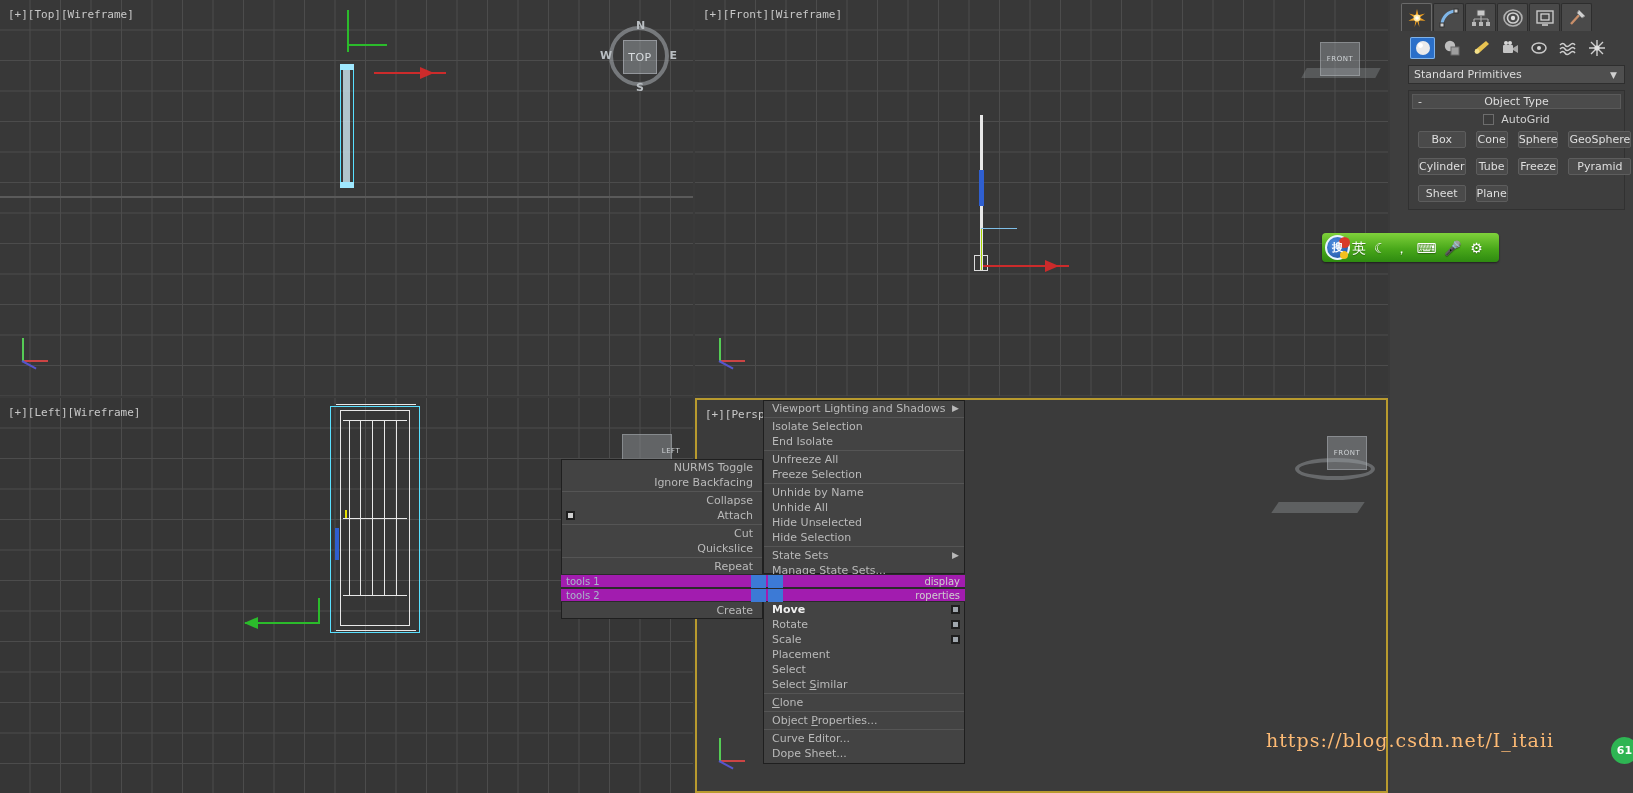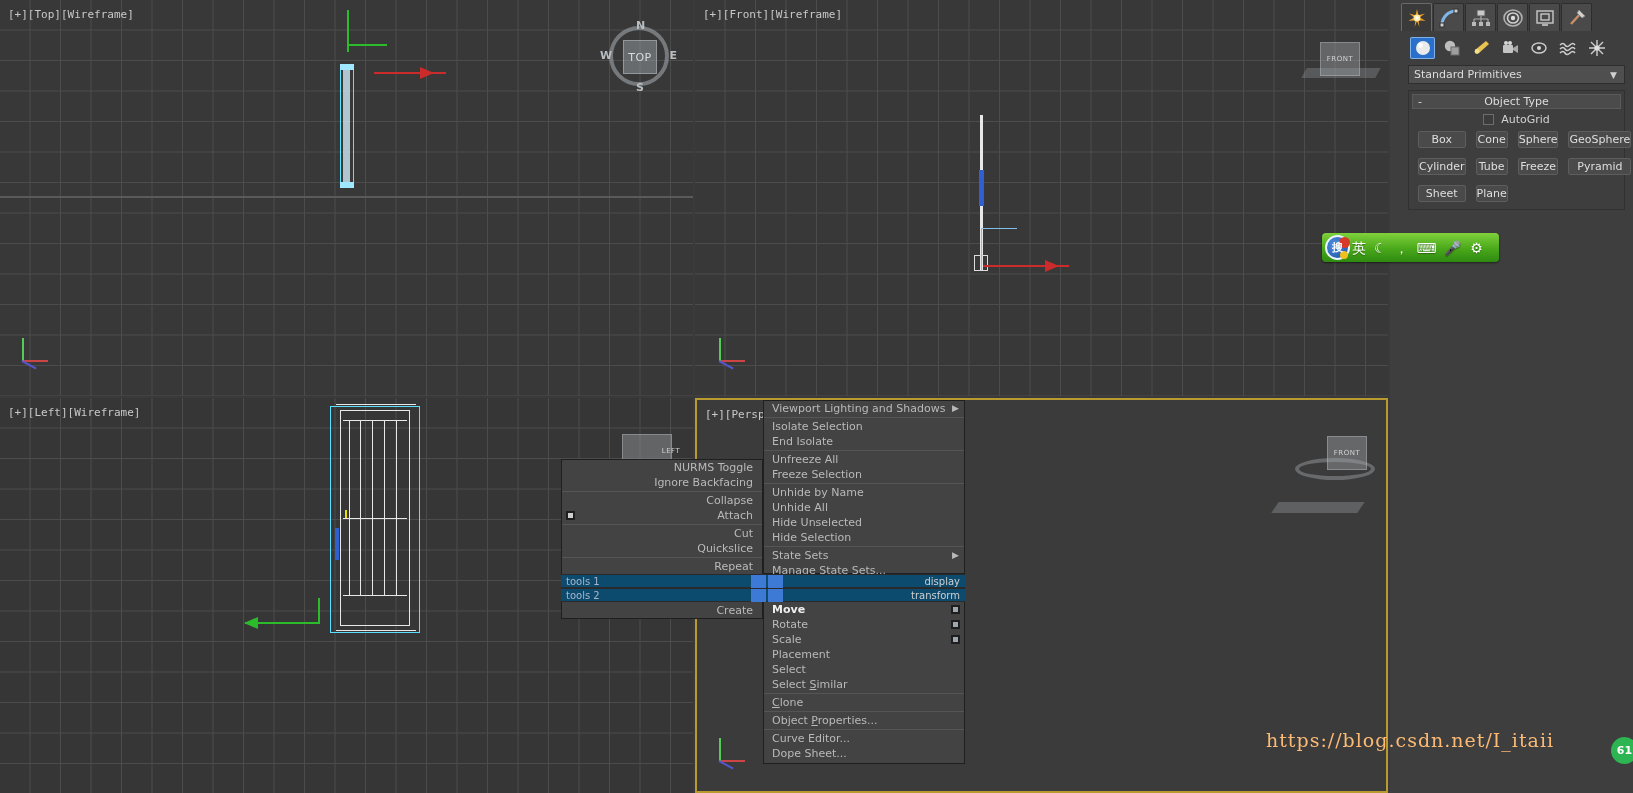--- a/index.html
+++ b/index.html
@@ -112,21 +112,21 @@
   .menu-right .mi.bold { color:#f0f0f0; font-weight:bold; }
   .submenu-arrow { position:absolute; right:5px; top:0px; font-size:9px; color:#b9b9b9; }
   .mi-box { position:absolute; left:4px; top:3px; width:9px; height:9px;
     background:#cfcfcf; border:2px solid #1e1e1e; }
   .mi-box-r { position:absolute; right:4px; top:3px; width:9px; height:9px;
     background:#9fa6ad; border:2px solid #1e1e1e; }
   .u { text-decoration:underline; }
 
   
   .quad-strip { position:absolute; left:561px; width:404px; height:14px;
-    background:#0c4a6e; border-top:1px solid #2a2a2a; border-bottom:1px solid #2a2a2a;
+    background:#a21caf; border-top:1px solid #2a2a2a; border-bottom:1px solid #2a2a2a;
     z-index:41; color:#a9b6c9; font-size:10px; }
   .qs-left { position:absolute; left:5px; top:1px; }
   .qs-right { position:absolute; right:5px; top:1px; color:#cfcfcf; }
   .qs-sq { position:absolute; width:15px; height:13px; background:#3c7ad6; top:0px; }
 
   
   .ime { position:absolute; left:1322px; top:233px; width:177px; height:29px; z-index:60;
     background:linear-gradient(180deg,#7fd13b 0%,#49a81a 55%,#2e8a10 100%);
     border-radius:4px; display:flex; align-items:center; padding-left:30px; gap:8px;
     box-shadow:0 1px 2px rgba(0,0,0,.5); }
@@ -304,21 +304,21 @@
   <div class="quad-strip" style="top:574px;">
     <span class="qs-left">tools 1</span>
     <span class="qs-sq" style="left:190px;"></span>
     <span class="qs-sq" style="left:207px;"></span>
     <span class="qs-right">display</span>
   </div>
   <div class="quad-strip" style="top:588px;">
     <span class="qs-left">tools 2</span>
     <span class="qs-sq" style="left:190px;"></span>
     <span class="qs-sq" style="left:207px;"></span>
-    <span class="qs-right">transform</span>
+    <span class="qs-right">roperties</span>
   </div>
 
   <div class="menu menu-right" style="top:601px; height:163px;">
     <div class="mi bold">
       <span>Move</span>
       <span class="mi-box-r"></span>
     </div>
     <div class="mi">
       <span>Rotate</span>
       <span class="mi-box-r"></span>

